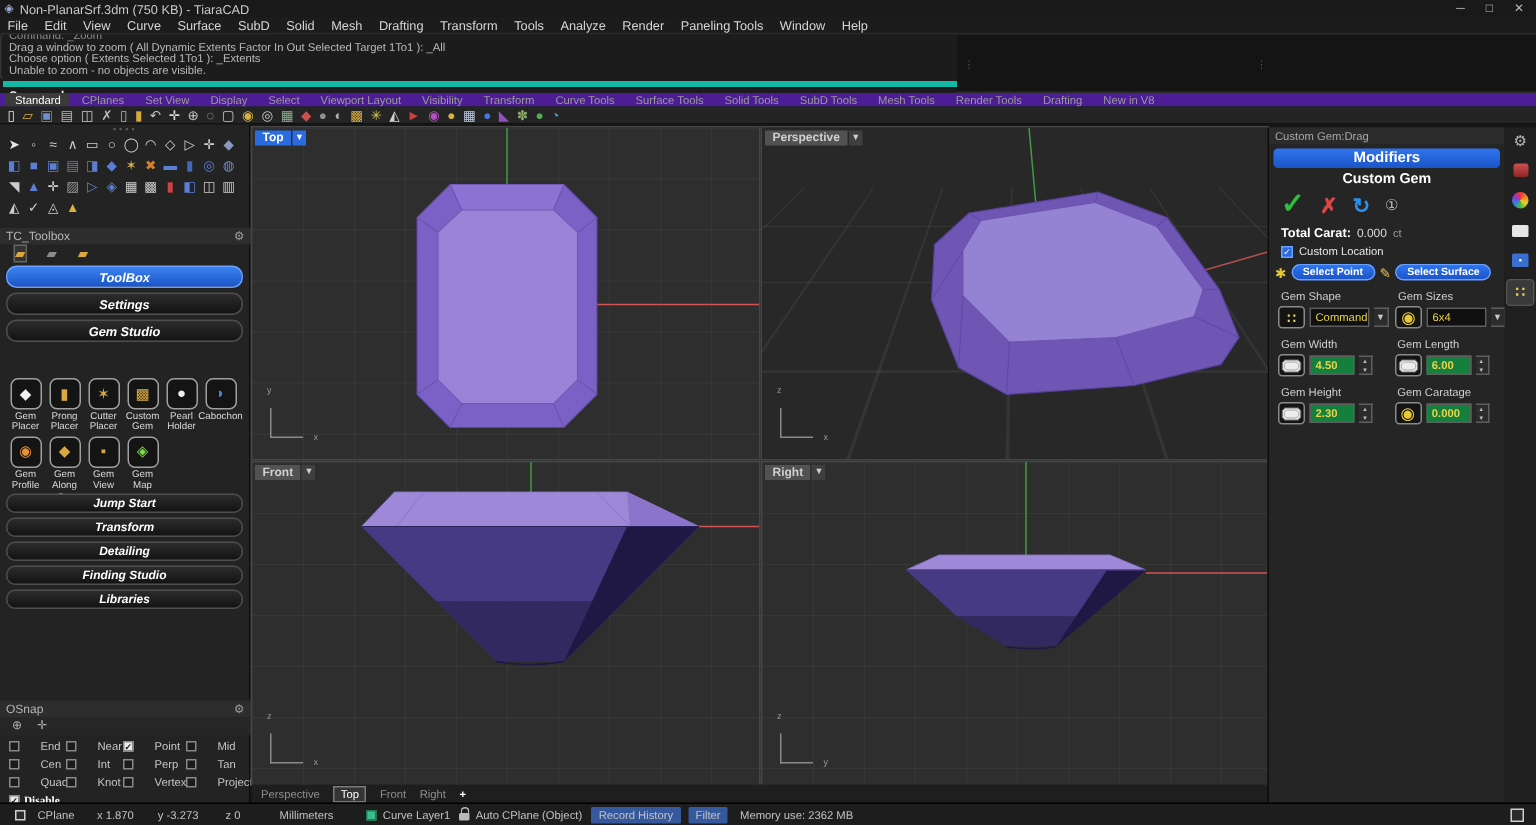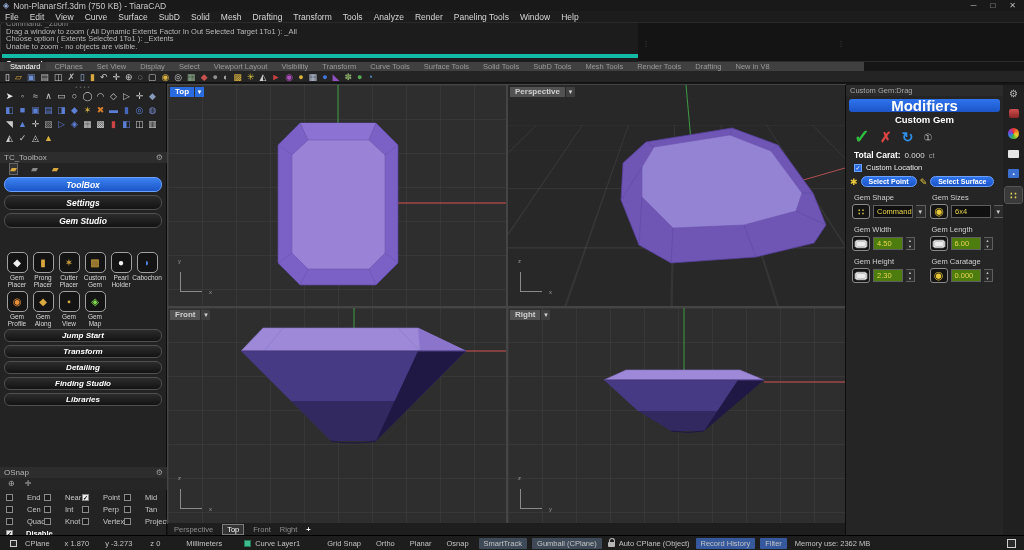--- a/index.html
+++ b/index.html
@@ -24,21 +24,21 @@
   .griphandle{width:4px;color:#5a5a5a;font-size:7px;line-height:3px;display:flex;flex-direction:column;align-items:center;justify-content:center;}
   #counterbox{left:652px;top:5px;width:182px;height:30px;background:#1a1a1a;border:1px solid #333;border-radius:2px;display:flex;align-items:center;padding:0 6px;gap:5px;}
   #counterbox .dico{width:18px;height:18px;border:1px solid #4a4a4a;border-radius:3px;display:flex;align-items:center;justify-content:center;}
   #counterbox .lbl{font-size:7.5px;color:#b4b4b4;}
   #counterbox .val{font-size:8px;font-weight:bold;color:#e8d44d;}
   #modesbox{left:845px;top:2px;width:176px;height:36px;background:#1b1b1b;display:flex;justify-content:space-between;padding:2px 4px 0 4px;}
   .modebtn{display:flex;flex-direction:column;align-items:center;gap:1px;cursor:default;}
   .modebtn .mico{width:21px;height:15px;border:1px solid #3a5fb0;border-radius:2px;display:flex;align-items:center;justify-content:center;background:#20242c;}
   .modebtn .mlbl{font-size:7px;color:#d6d6d6;white-space:nowrap;}
   
-  #ttabs{left:0;top:62px;width:864px;height:9px;background:#404040;display:flex;align-items:center;gap:2px;padding-left:4px;font-size:7.5px;color:#9a9a9a;}
+  #ttabs{left:0;top:62px;width:1024px;height:9px;background:#4c1d95;display:flex;align-items:center;gap:2px;padding-left:4px;font-size:7.5px;color:#9a9a9a;}
   #ttabs .ttab{padding:0 6px;height:9px;line-height:9px;}
   #ttabs .ttab.active{background:#3b3b3b;color:#fff;}
   
   #ticons{left:0;top:71px;width:1024px;height:12px;background:#242424;display:flex;align-items:center;gap:5px;padding-left:5px;border-bottom:1px solid #111;}
   #ticons .ticon{font-size:9px;line-height:10px;}
   
   #sidebar{left:0;top:83px;width:167px;height:452px;background:#232323;border-right:1px solid #0c0c0c;}
   #palette-grip{left:0;top:1px;width:167px;text-align:center;color:#5e5e5e;font-size:6px;letter-spacing:2px;}
   #palette{left:3px;top:6px;width:160px;display:flex;flex-wrap:wrap;}
   #palette .picon{width:13px;height:14px;display:flex;align-items:center;justify-content:center;font-size:9px;}
@@ -59,21 +59,21 @@
   
   #osnap{left:0;top:384px;width:167px;}
   #osnap .hdr{height:11px;background:#2d2d2d;display:flex;align-items:center;font-size:8px;color:#b5b5b5;padding:0 4px;}
   #osnap .hdr .gear{margin-left:auto;color:#9a9a9a;font-size:8px;}
   #osnap .otabs{height:12px;display:flex;gap:10px;padding:1px 0 0 8px;color:#b0b0b0;font-size:8px;background:#262626;}
   #osnap .ogrid{display:grid;grid-template-columns:38px 38px 42px 44px;row-gap:3px;padding:3px 0 0 6px;font-size:7.5px;color:#c6c6c6;}
   .oitem{display:flex;align-items:center;gap:14px;}
   .cb{width:7px;height:7px;border:1px solid #8a8a8a;background:#1b1b1b;display:inline-flex;align-items:center;justify-content:center;flex:none;}
   .oitem.checked .cb, .cb.checked{background:#e9e9e9;}
   .oitem.checked .cb::after, .cb.checked::after{content:"✓";font-size:6px;color:#111;font-weight:bold;}
-  #disrow{display:flex;align-items:center;gap:13px;padding:3px 0 0 6px;font-size:7.5px;font-weight:bold;color:#fff;}
+  #disrow{display:flex;align-items:center;gap:3px;padding:3px 0 0 6px;font-size:7.5px;font-weight:bold;color:#fff;font-family:Liberation Serif, serif;}
   
   #vpwrap{left:168px;top:85px;width:677px;height:438px;background:#1a1a1a;}
   .vp{position:absolute;background:#2e2e2e;overflow:hidden;outline:1px solid #454545;
       background-image:linear-gradient(rgba(255,255,255,.045) 1px,transparent 1px),linear-gradient(90deg,rgba(255,255,255,.045) 1px,transparent 1px);
       background-size:34px 34px;}
   #vp-top{left:0;top:0;width:338px;height:221px;}
   #vp-persp{left:340px;top:0;width:337px;height:221px;background-image:none;background:#282828;}
   #vp-front{left:0;top:223px;width:338px;height:215px;}
   #vp-right{left:340px;top:223px;width:337px;height:215px;}
   .pgrid{position:absolute;left:-60%;right:-60%;top:18%;bottom:-70%;
@@ -89,21 +89,21 @@
   .triad .hx{position:absolute;left:0;bottom:0;width:22px;height:1px;background:#8a8a8a;}
   .triad .lv{position:absolute;left:-2px;top:-8px;font-size:6px;color:#999;}
   .triad .lh{position:absolute;right:-6px;bottom:-3px;font-size:6px;color:#999;}
   
   #vptabs{left:168px;top:523px;width:677px;height:12px;background:#1e1e1e;display:flex;align-items:center;gap:9px;padding-left:6px;font-size:7.5px;color:#8f8f8f;}
   #vptabs .vtab.active{border:1px solid #7a7a7a;background:#343434;color:#fff;padding:0 4px;}
   #vptabs .plus{color:#fff;font-weight:bold;}
   
   #rpanel{left:845px;top:85px;width:158px;height:450px;background:#252525;border-left:1px solid #0c0c0c;}
   #rpanel .phdr{height:11px;display:flex;align-items:center;font-size:7.5px;color:#a8a8a8;padding:0 4px;background:#2b2b2b;}
-  .modifiers{margin:3px 3px 0 3px;height:13px;border-radius:3px;background:linear-gradient(#2f74ee,#1b55c8);color:#fff;font-size:15px;font-weight:bold;display:flex;align-items:center;justify-content:center;}
+  .modifiers{margin:3px 3px 0 3px;height:13px;border-radius:3px;background:linear-gradient(#2f74ee,#1b55c8);color:#fff;font-size:10px;font-weight:bold;display:flex;align-items:center;justify-content:center;}
   .cgtitle{text-align:center;font-size:9.5px;font-weight:bold;color:#fff;margin-top:2px;}
   .actrow{display:flex;align-items:center;gap:10px;padding:2px 0 0 8px;height:22px;}
   .ok{color:#2fbf3f;font-size:19px;font-weight:bold;line-height:18px;}
   .no{color:#e04545;font-size:14px;font-weight:bold;}
   .refresh{color:#2e8fe8;font-size:14px;font-weight:bold;}
   .info{color:#b8b8b8;font-size:10px;}
   .tcrow{display:flex;align-items:baseline;gap:4px;padding:3px 0 0 8px;}
   .tcrow .l{font-size:8.5px;font-weight:bold;color:#fff;}
   .tcrow .v{font-size:8px;color:#ddd;}
   .tcrow .u{font-size:7.5px;color:#9a9a9a;}
@@ -116,21 +116,21 @@
   .flabel{font-size:7.5px;color:#cfcfcf;}
   .frow2{display:flex;padding:0 0 0 6px;gap:4px;}
   .fcol{width:74px;}
   .fcol .flabel{display:block;margin:6px 0 2px 2px;}
   .ctlrow{display:flex;align-items:center;gap:3px;}
   .icobox{width:18px;height:15px;border:1px solid #8a8a8a;border-radius:3px;background:#141414;display:flex;align-items:center;justify-content:center;flex:none;}
   .icobox .four{color:#e8d44d;font-size:9px;font-weight:bold;}
   .icobox .round{color:#e8c838;font-size:11px;}
   .sel{width:42px;height:13px;background:#101010;border:1px solid #5e5e5e;color:#e8d44d;font-size:7.5px;display:flex;align-items:center;padding-left:3px;}
   .drop{width:11px;height:13px;background:#2c2c2c;border:1px solid #5e5e5e;border-left:none;color:#ccc;font-size:6px;display:flex;align-items:center;justify-content:center;}
-  .spinv{width:30px;height:13px;background:#4d7c0f;border:1px solid #5e5e5e;color:#e8d44d;font-size:7.5px;display:flex;align-items:center;padding-left:3px;}
+  .spinv{width:30px;height:13px;background:#15803d;border:1px solid #5e5e5e;color:#e8d44d;font-size:7.5px;display:flex;align-items:center;padding-left:3px;font-weight:bold;}
   .step{width:9px;height:13px;border:1px solid #5e5e5e;border-left:none;background:#2c2c2c;display:flex;flex-direction:column;}
   .step i{flex:1;font-style:normal;font-size:4px;line-height:6px;color:#bbb;text-align:center;}
   
   #rstrip{left:1003px;top:85px;width:21px;height:450px;background:#202020;display:flex;flex-direction:column;align-items:center;gap:7px;padding-top:2px;}
   #rstrip .sico{width:15px;height:13px;display:flex;align-items:center;justify-content:center;}
   .redblk{width:10px;height:9px;background:linear-gradient(#d05050,#8c2626);border-radius:2px;}
   .wheel{width:11px;height:11px;border-radius:50%;background:conic-gradient(#e33,#ee8a2a,#ecd12f,#47b837,#2f7fe0,#8a3ad0,#e33);}
   .disp{width:11px;height:8px;background:#e6e6e6;border-radius:1px;}
   .photo{width:11px;height:9px;background:#3a6fd0;border-radius:1px;display:flex;align-items:center;justify-content:center;color:#fff;font-size:6px;}
   .gridico{color:#e8d44d;font-size:10px;font-weight:bold;}
@@ -767,29 +767,20 @@
 
 <div id="statusbar" class="abs">
   <span class="sq"></span>
   <span style="margin-left:8px">CPlane</span>
   <span style="margin-left:15px">x 1.870</span>
   <span style="margin-left:16px">y -3.273</span>
   <span style="margin-left:18px">z 0</span>
   <span style="margin-left:26px">Millimeters</span>
   <span class="swatch" style="margin-left:22px"></span>
   <span style="margin-left:4px">Curve Layer1</span>
-  <span style="margin-left:22px;display:flex;gap:5px;align-items:center;">
-
-  <span class="st">Grid Snap</span>
-      <span class="st">Ortho</span>
-      <span class="st">Planar</span>
-      <span class="st">Osnap</span>
-      <span class="st" style="background: rgb(63, 74, 89);">SmartTrack</span>
-      <span class="st" style="background: rgb(63, 74, 89);">Gumball (CPlane)</span>
-    </span>
   <span class="lock" style="margin-left:6px"></span>
   <span style="margin-left:4px">Auto CPlane (Object)</span>
   <span style="margin-left:6px;display:flex;gap:5px;align-items:center;">
 
   <span class="st" style="background: rgb(53, 89, 156);">Record History</span>
       <span class="st" style="background: rgb(53, 89, 156);">Filter</span>
     </span>
   <span style="margin-left:8px">Memory use: 2362 MB</span>
   <span style="margin-left:auto;margin-right:8px;width:9px;height:9px;border:1px solid #cfcfcf;background:#2a2a2a;"></span>
 </div>

